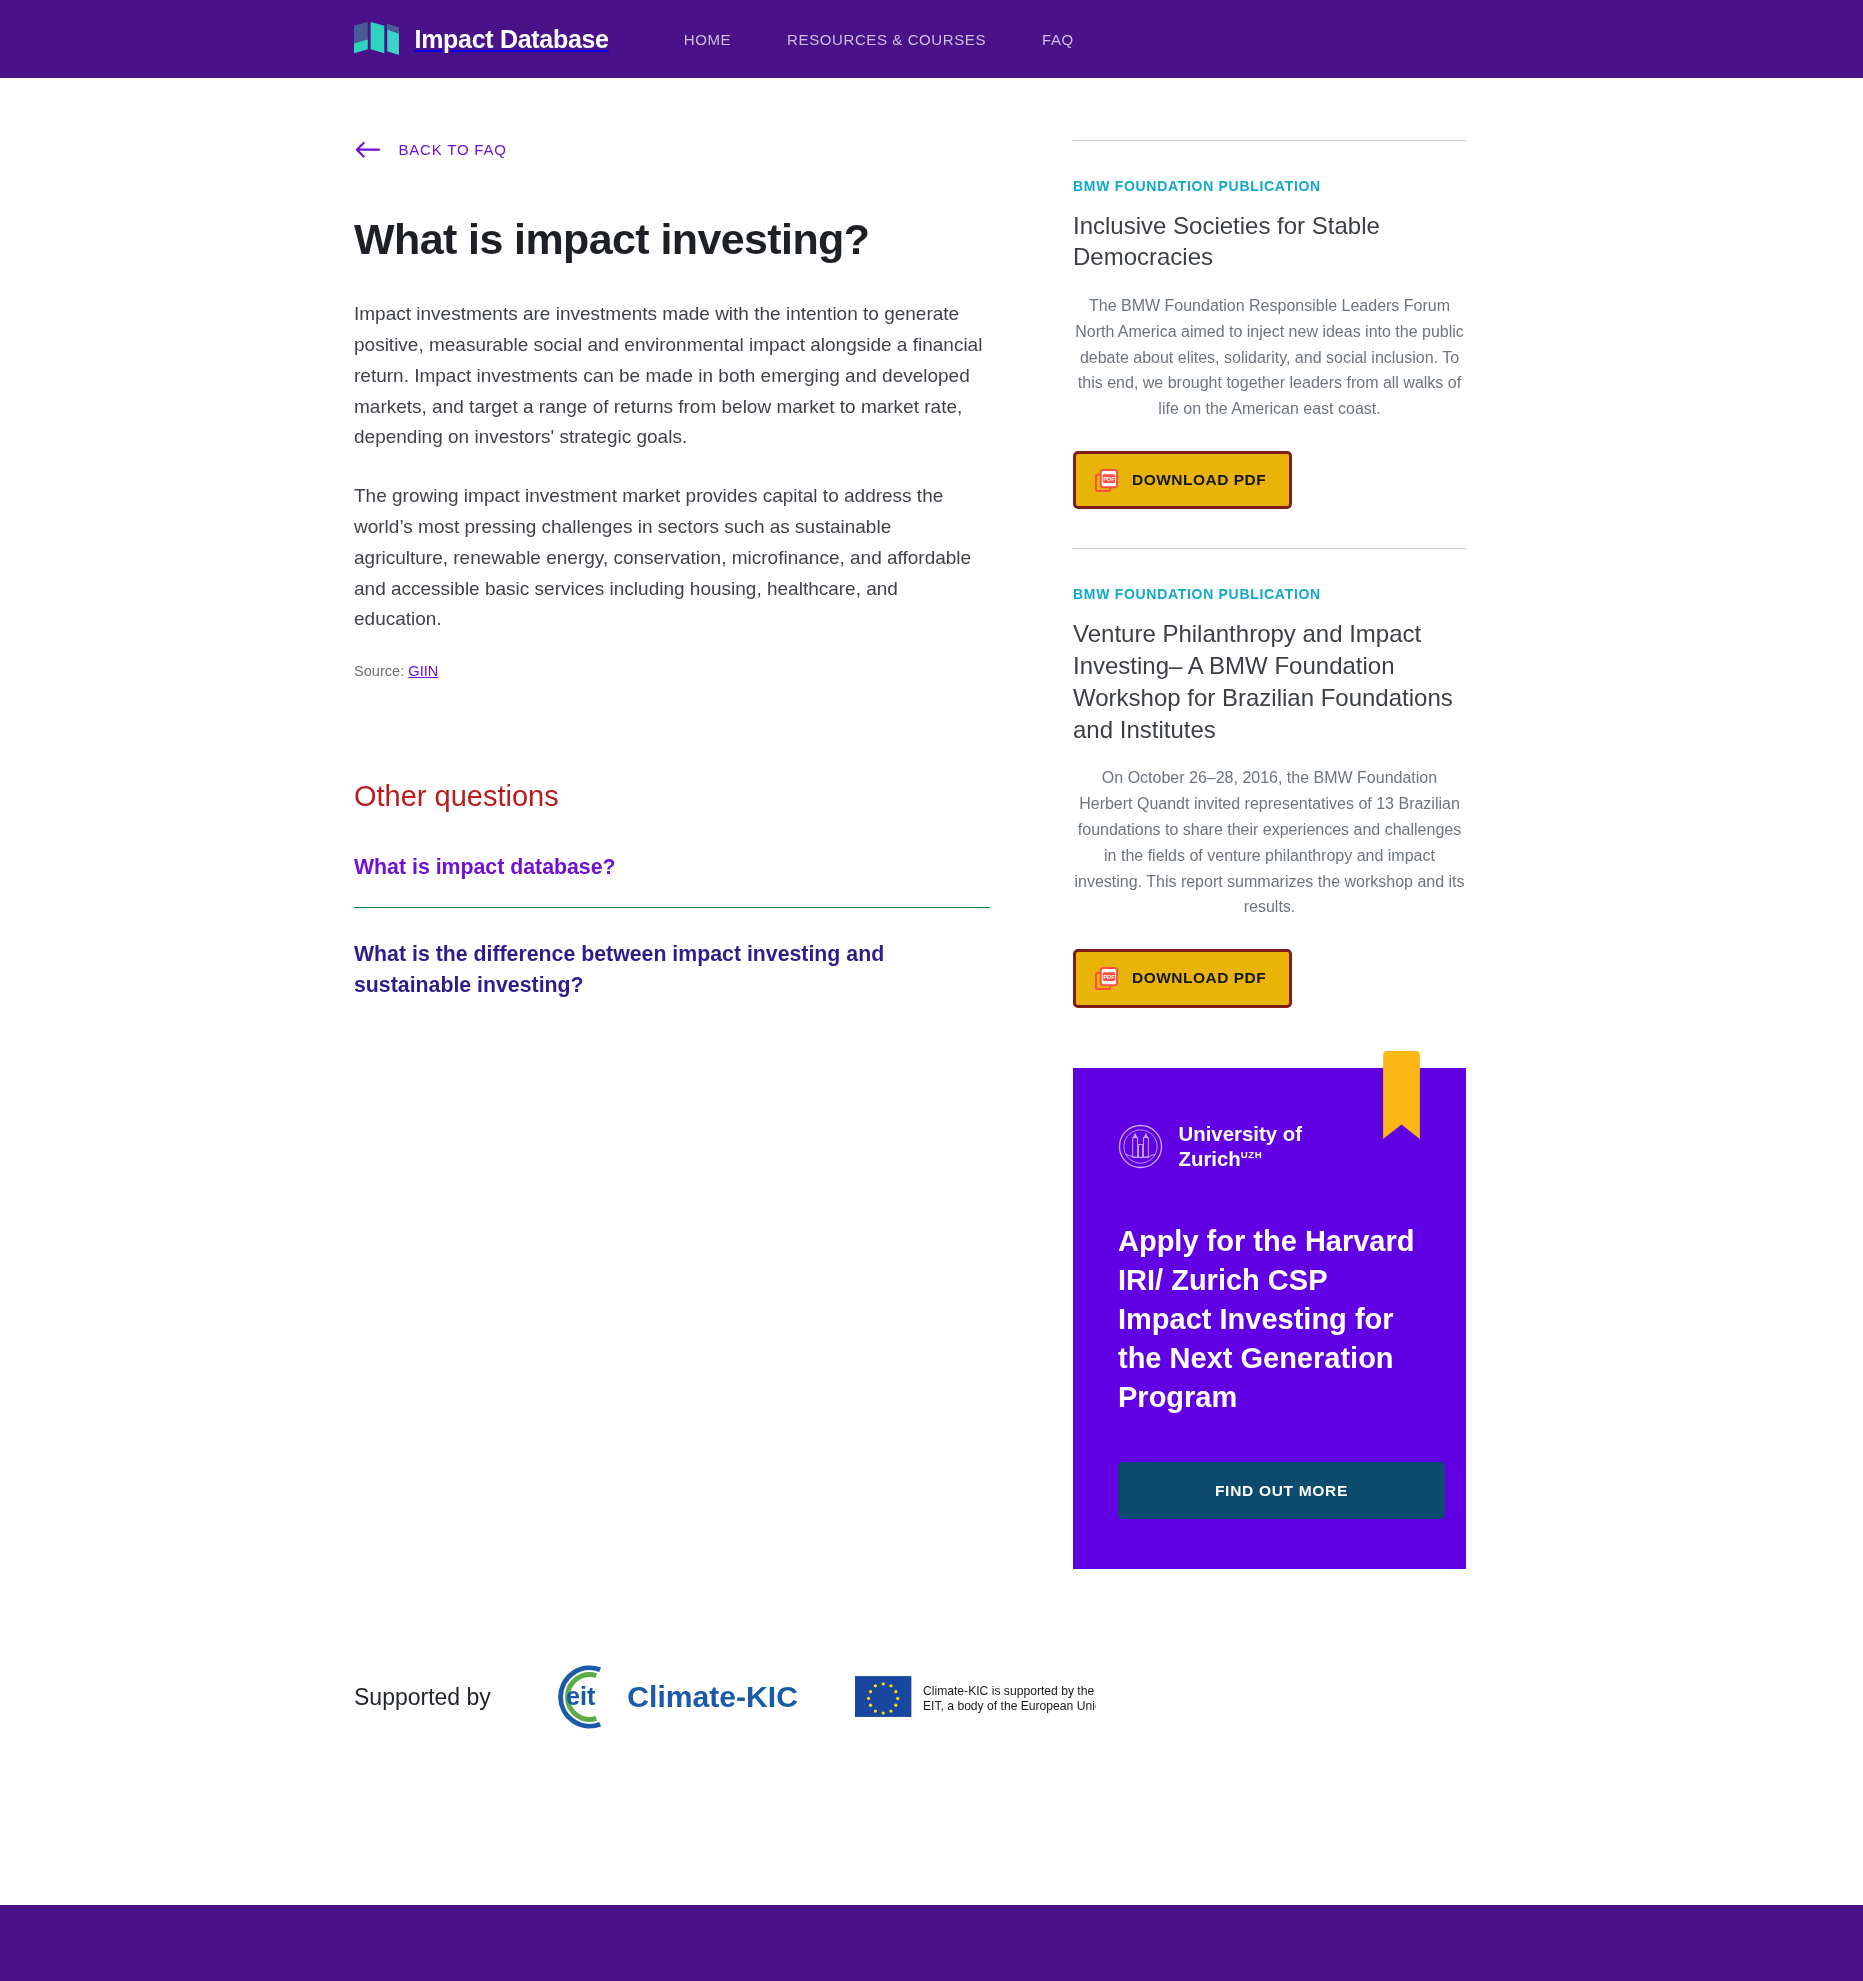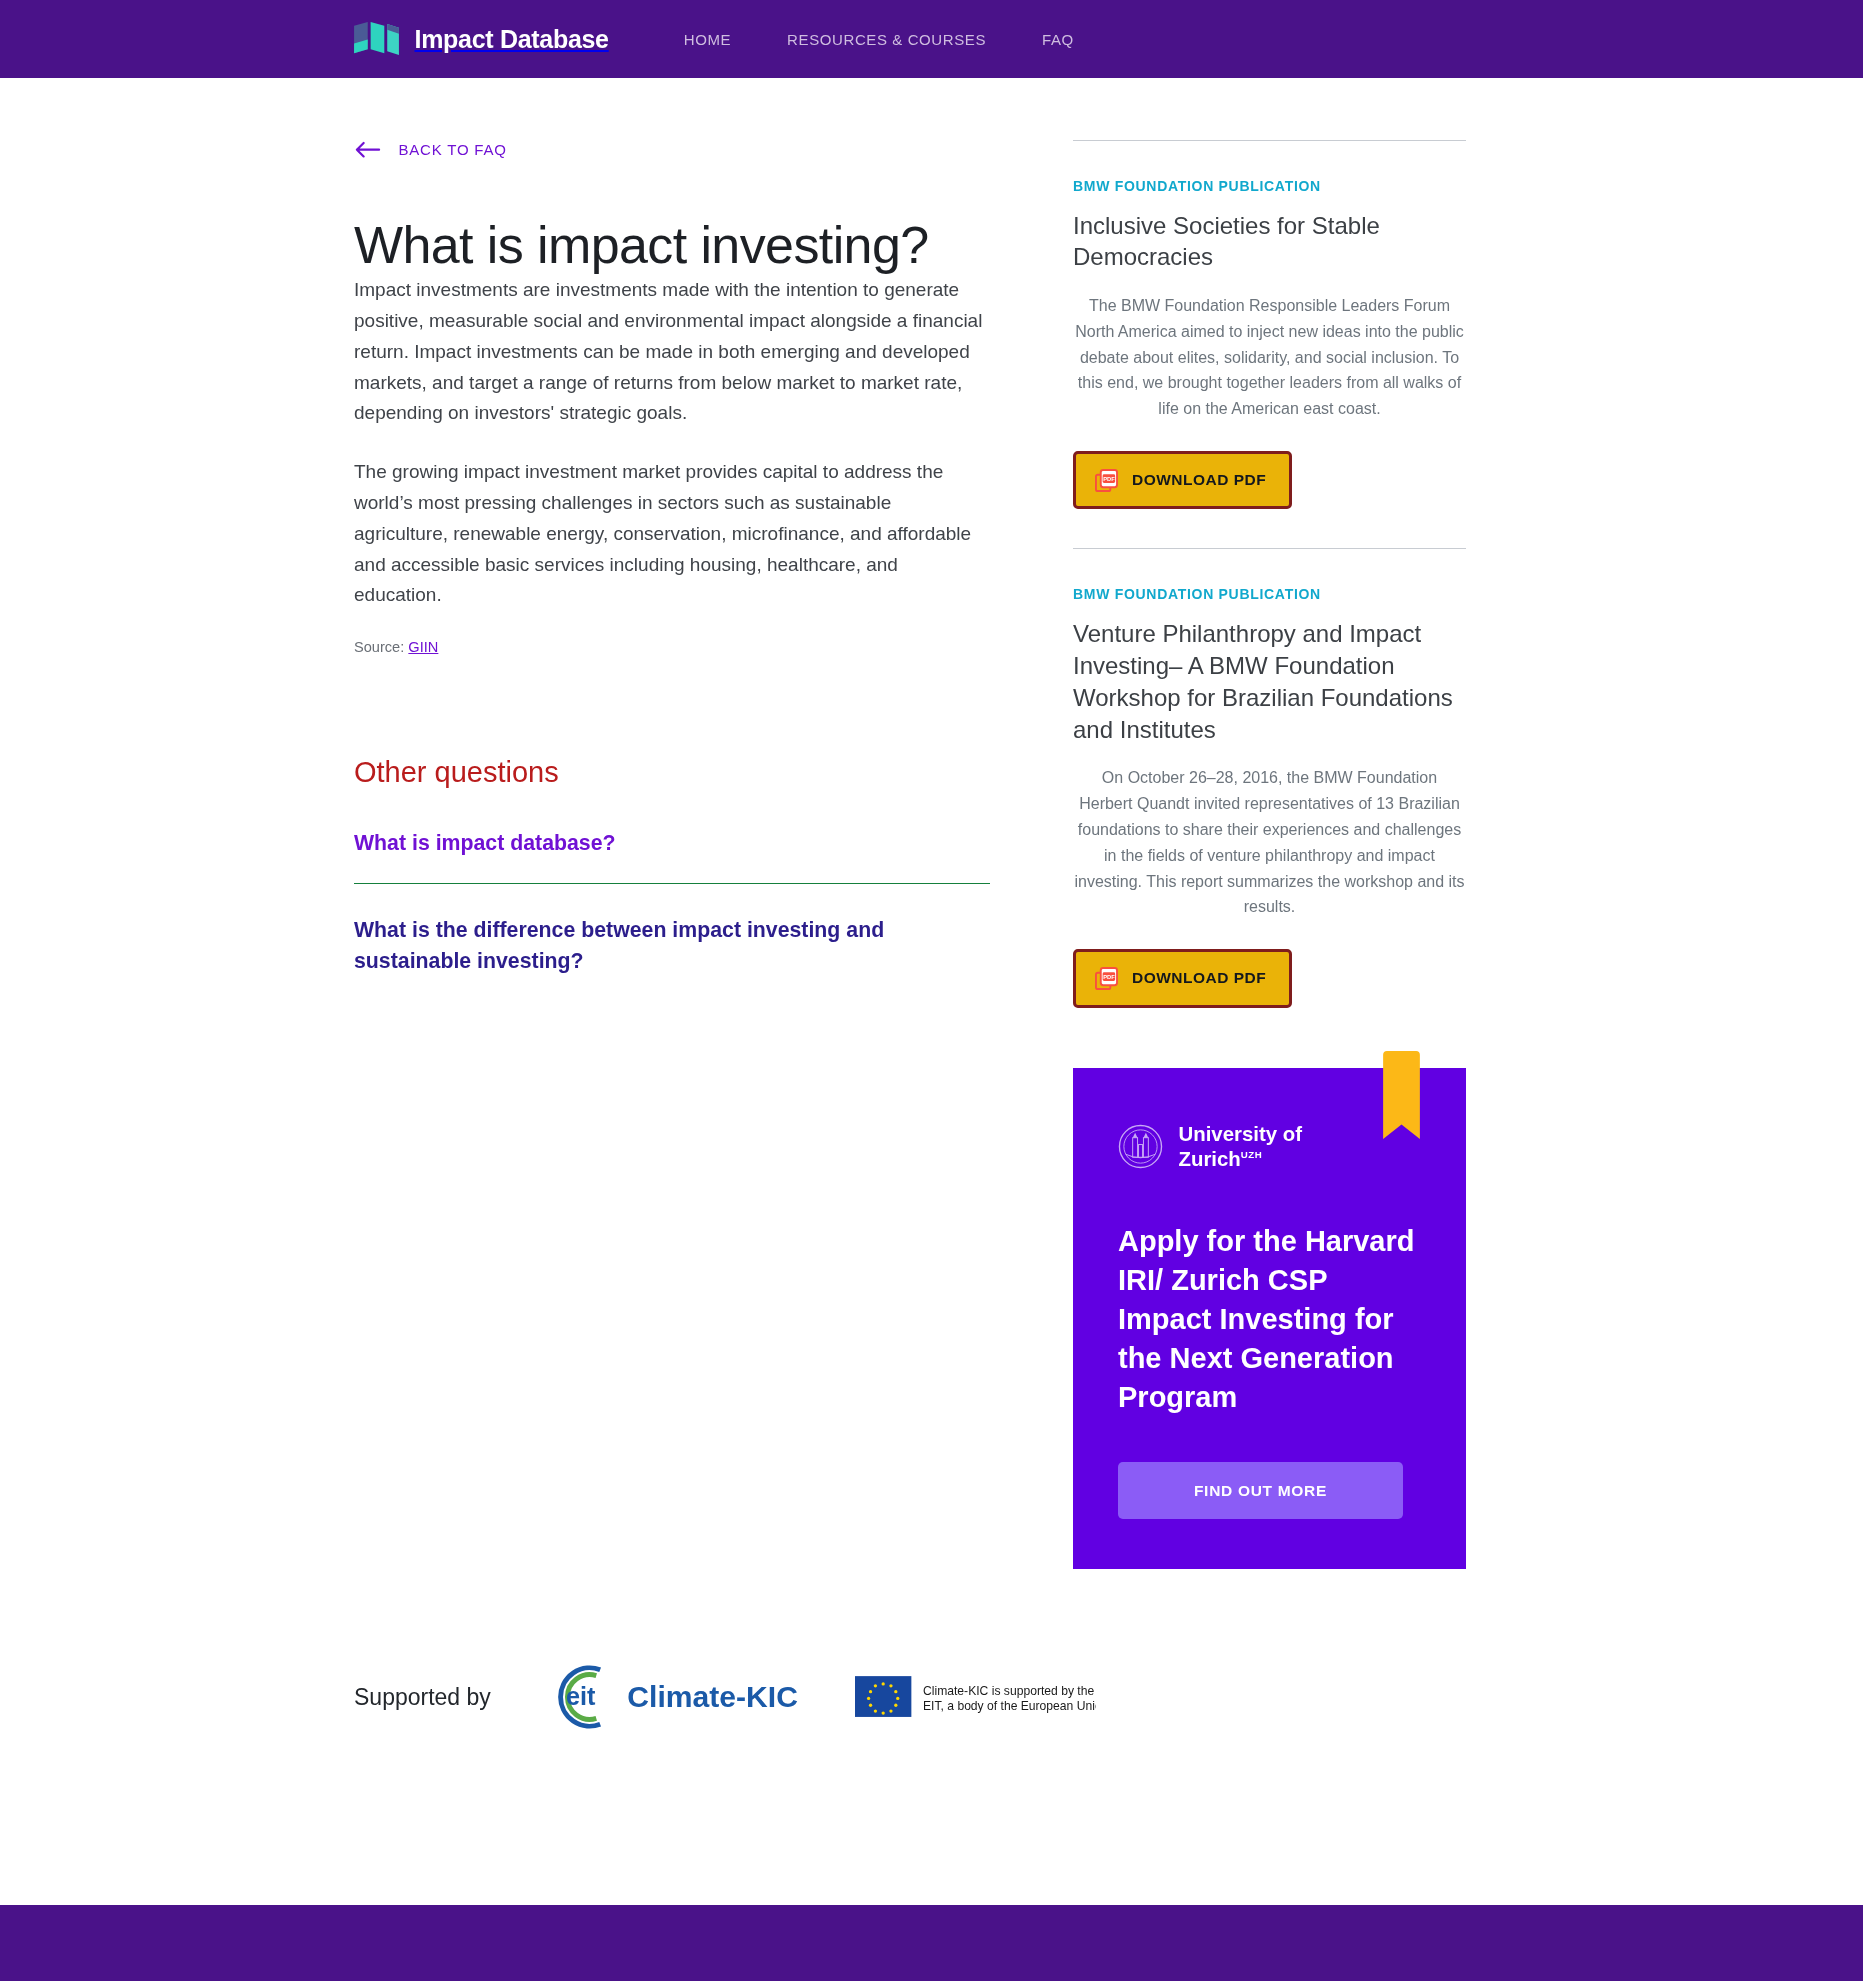--- a/index.html
+++ b/index.html
@@ -64,24 +64,25 @@
   .back-arrow { width: 27px; height: 19.4px; display: block; }
   .back-label {
     color: #7011d4;
     font-size: 15px;
     font-weight: normal;
     letter-spacing: 0.8px;
   }
 
   
   .page-title {
-    font-size: 52px;
-    font-weight: normal;
+    font-size: 43px;
+    font-weight: bold;
     color: #1d2025;
     letter-spacing: -0.6px;
+    margin-bottom: 35px;
   }
   .body-par {
     font-size: 19px;
     line-height: 1.62;
     color: #3f4349;
     margin-bottom: 28px;
   }
   .source-line {
     font-size: 14.6px;
     color: #6a6f76;
@@ -179,31 +180,31 @@
   .uzh-sup { font-size: 9.7px; vertical-align: super; letter-spacing: 0.5px; }
   .promo-head {
     color: #ffffff;
     font-size: 29px;
     font-weight: bold;
     line-height: 1.35;
     margin-bottom: 45px;
   }
   .promo-btn {
     display: block;
-    background: #8b5cf6;
+    background: #0c4a6e;
     color: #ffffff;
     font-size: 15.5px;
     font-weight: bold;
     letter-spacing: 0.7px;
     text-align: center;
     text-decoration: none;
     border: none;
     border-radius: 4.9px;
     padding: 19.4px 9.7px;
-    width: 285px;
+    width: 327px;
     cursor: pointer;
     font-family: "Liberation Sans", sans-serif;
   }
 
   
   .supported {
     display: flex;
     align-items: center;
     gap: 47px;
     margin-top: 93px;

